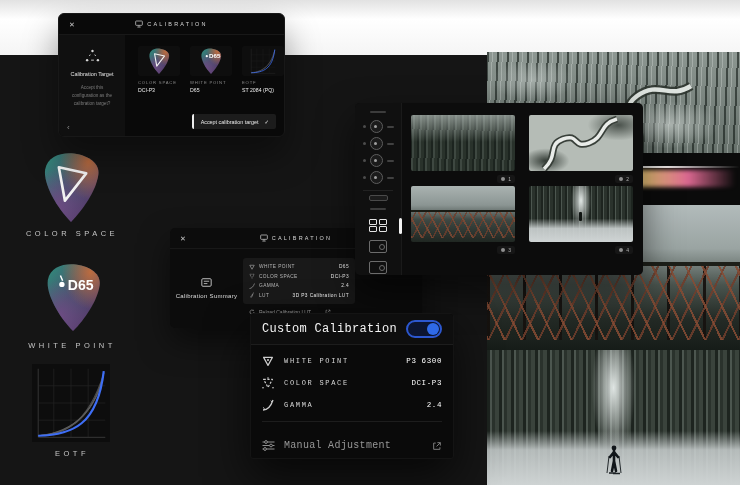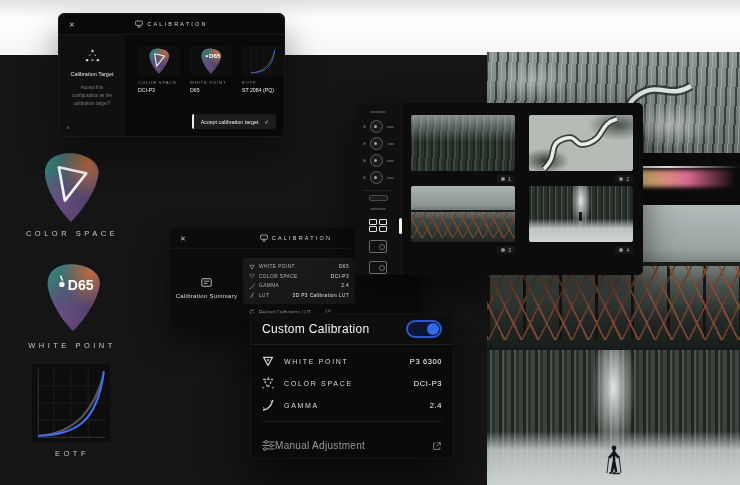--- a/index.html
+++ b/index.html
@@ -129,35 +129,35 @@
       repeating-linear-gradient(-62deg, rgba(110,62,44,.8) 0 1.5px, transparent 1.5px 9px);}
   .t-skier{background:
       linear-gradient(180deg, transparent 58%, rgba(205,211,211,.9) 76%, #cfd4d4 100%),
       radial-gradient(14px 40px at 50% 26%, rgba(236,242,240,.95), rgba(236,242,240,0) 72%),
       repeating-linear-gradient(90deg,#1d241f 0 2px,#4c564f 2px 3.5px,#2a322c 3.5px 6px),
       #232a25;}
   .t-skier::after{content:"";position:absolute;left:50px;top:26px;width:3px;height:9px;background:#101512;border-radius:1px;}
 
   
   .cc-card{position:absolute;left:250px;top:313px;width:202px;height:144px;background:#0a0a0a;
-      border-radius:3px;z-index:6;box-shadow:0 18px 44px rgba(0,0,0,.68);border:1px solid #141414;}
+      border-radius:3px;z-index:6;box-shadow:0 18px 44px rgba(0,0,0,.68);border:1px solid #141414;font-family:Liberation Mono, monospace;}
   .cc-header{height:30px;display:flex;align-items:center;padding:0 11px;background:#0e0e0e;
       border-bottom:1px solid #1d1d1d;border-radius:3px 3px 0 0;}
   .cc-title{font-size:12px;color:#f4f4f4;letter-spacing:.3px;}
   .cc-toggle{margin-left:auto;width:32px;height:14px;border-radius:9px;border:2px solid #2c57cf;
       background:#0c1531;position:relative;cursor:default;}
   .cc-knob{position:absolute;right:1px;top:1px;width:12px;height:12px;border-radius:50%;background:#2f6ae8;}
   .cc-rows{padding:5px 11px 7px;}
   .cc-row{height:22px;display:flex;align-items:center;}
   .cc-row-icon{width:14px;color:#cfcfcf;display:flex;}
   .cc-row-label{font-size:7px;letter-spacing:1.7px;color:#d8d8d8;margin-left:8px;}
   .cc-row-value{margin-left:auto;font-size:7.5px;letter-spacing:.6px;color:#ffffff;}
   .cc-divider{border-top:1px solid #1d1d1d;margin-top:5px;}
   .cc-footer{height:33px;display:flex;align-items:center;padding:0 11px;}
-  .cc-footer-label{font-size:10px;color:#979797;letter-spacing:.3px;}
+  .cc-footer-label{font-size:10px;color:#979797;margin-left:9px;letter-spacing:.3px;}
   .cc-ext{margin-left:auto;color:#7c7c7c;display:flex;}
 </style>
 </head>
 <body>
 
 <svg width="0" height="0" style="position:absolute" aria-hidden="true">
   <defs>
     <linearGradient id="gamutGrad" x1="0" y1="0" x2="1" y2="1">
       <stop offset="0" stop-color="#2f8f7c"></stop>
       <stop offset="0.45" stop-color="#46536e"></stop>

